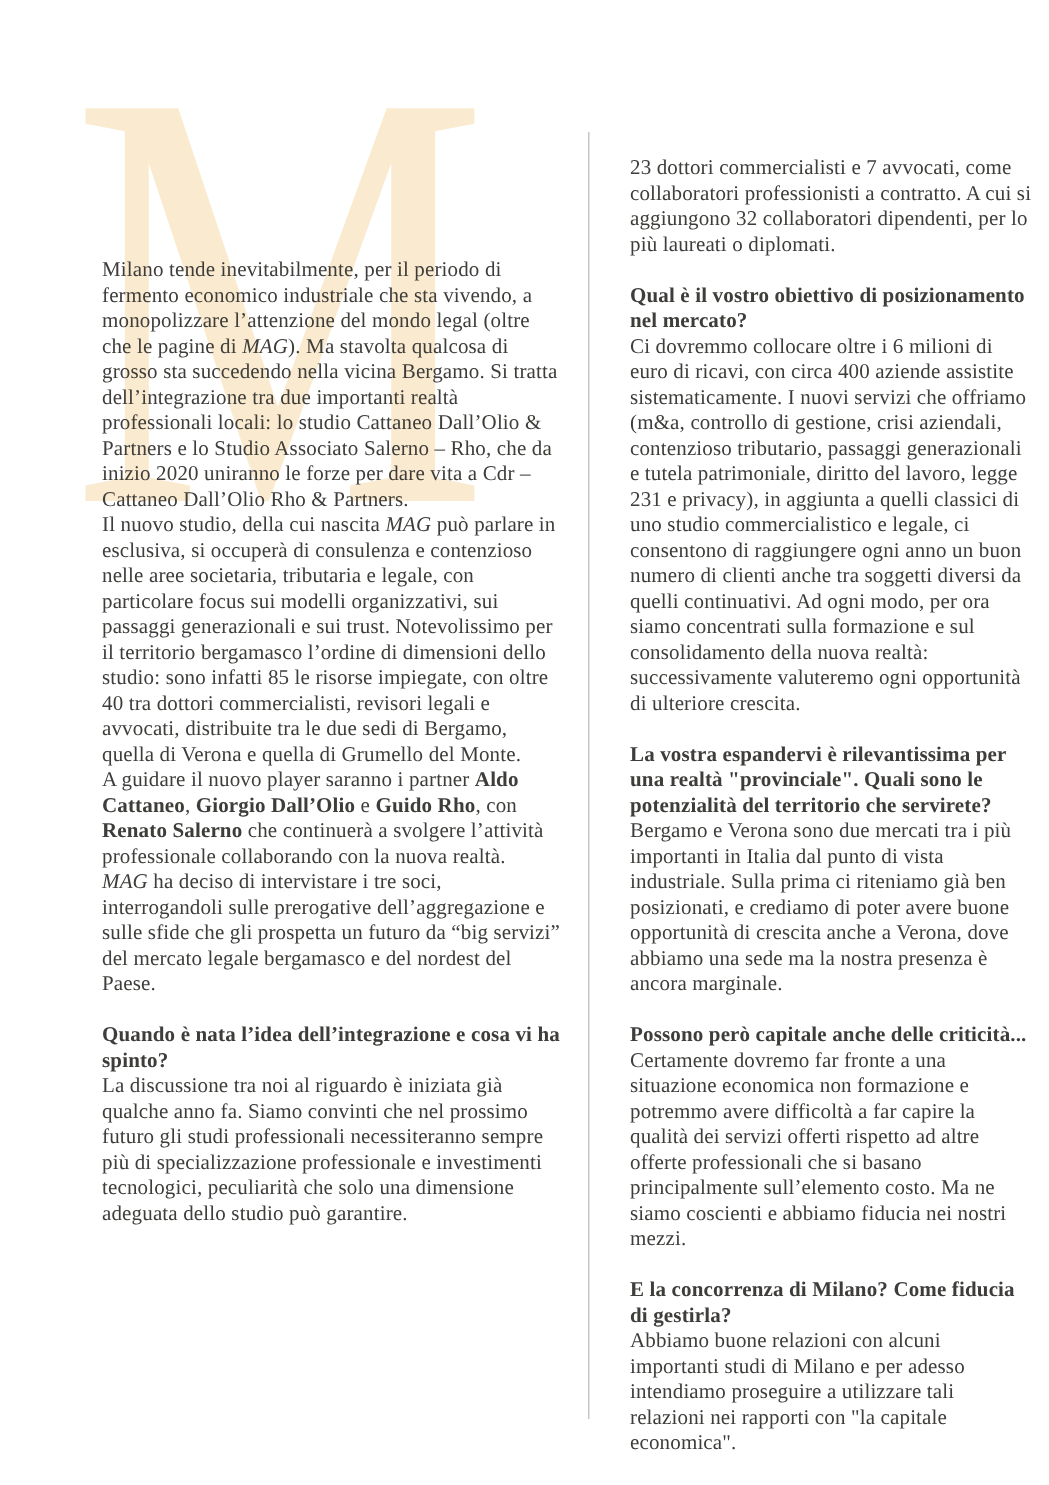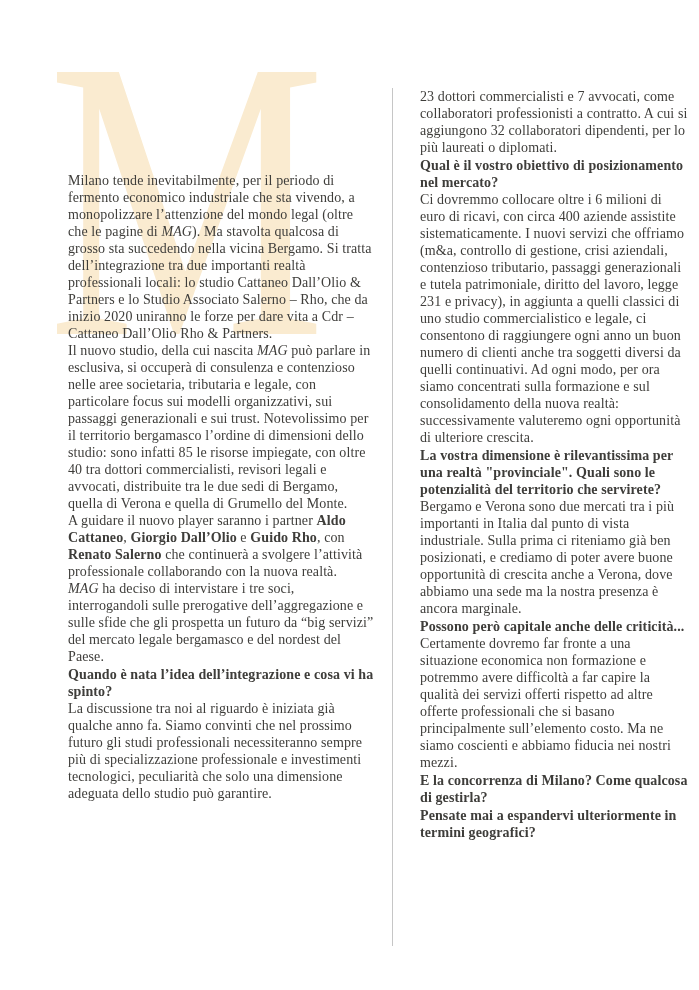--- a/index.html
+++ b/index.html
@@ -38,23 +38,23 @@
     z-index: 2;
     font-size: 14px;
     line-height: 17px;
     letter-spacing: 0.1px;
   }
   .col-left  { left: 68px;  top: 172px; width: 308px; }
   .col-right { left: 420px; top: 88px;  width: 268px; }
   .col p { margin: 0; }
   .col p.question {
     font-weight: bold;
-    margin-top: 1px;
+    margin-top: 17px;
   }
-  .col-right p:first-child { margin-top: 0; }
+  .col-right p:first-child { margin-top: 16px; }
   .seg-bold { font-weight: bold; }
   .seg-italic { font-style: italic; }
 </style>
 </head>
 <body>
 
 <div class="page" style="background: rgb(255, 255, 255); color: rgb(62, 61, 58);">
   <div class="dropcap" style="color: rgb(250, 235, 208);">M</div>
   <div class="divider" style="background: rgb(198, 198, 198);"></div>
   <div class="col col-left">
@@ -62,20 +62,21 @@
       <p class="para"><span>Il nuovo studio, della cui nascita </span><span class="seg-italic">MAG</span><span> può parlare in esclusiva, si occuperà di consulenza e contenzioso nelle aree societaria, tributaria e legale, con particolare focus sui modelli organizzativi, sui passaggi generazionali e sui trust. Notevolissimo per il territorio bergamasco l’ordine di dimensioni dello studio: sono infatti 85 le risorse impiegate, con oltre 40 tra dottori commercialisti, revisori legali e avvocati, distribuite tra le due sedi di Bergamo, quella di Verona e quella di Grumello del Monte.</span></p>
       <p class="para"><span>A guidare il nuovo player saranno i partner </span><span class="seg-bold">Aldo Cattaneo</span><span>, </span><span class="seg-bold">Giorgio Dall’Olio</span><span> e </span><span class="seg-bold">Guido Rho</span><span>, con </span><span class="seg-bold">Renato Salerno</span><span> che continuerà a svolgere l’attività professionale collaborando con la nuova realtà.</span></p>
       <p class="para"><span class="seg-italic">MAG</span><span> ha deciso di intervistare i tre soci, interrogandoli sulle prerogative dell’aggregazione e sulle sfide che gli prospetta un futuro da “big servizi” del mercato legale bergamasco e del nordest del Paese.</span></p>
       <p class="question"><span>Quando è nata l’idea dell’integrazione e cosa vi ha spinto?</span></p>
       <p class="para"><span>La discussione tra noi al riguardo è iniziata già qualche anno fa. Siamo convinti che nel prossimo futuro gli studi professionali necessiteranno sempre più di specializzazione professionale e investimenti tecnologici, peculiarità che solo una dimensione adeguata dello studio può garantire.</span></p>
     </div>
   <div class="col col-right">
       <p class="para"><span>23 dottori commercialisti e 7 avvocati, come collaboratori professionisti a contratto. A cui si aggiungono 32 collaboratori dipendenti, per lo più laureati o diplomati.</span></p>
       <p class="question"><span>Qual è il vostro obiettivo di posizionamento nel mercato?</span></p>
       <p class="para"><span>Ci dovremmo collocare oltre i 6 milioni di euro di ricavi, con circa 400 aziende assistite sistematicamente. I nuovi servizi che offriamo (m&amp;a, controllo di gestione, crisi aziendali, contenzioso tributario, passaggi generazionali e tutela patrimoniale, diritto del lavoro, legge 231 e privacy), in aggiunta a quelli classici di uno studio commercialistico e legale, ci consentono di raggiungere ogni anno un buon numero di clienti anche tra soggetti diversi da quelli continuativi. Ad ogni modo, per ora siamo concentrati sulla formazione e sul consolidamento della nuova realtà: successivamente valuteremo ogni opportunità di ulteriore crescita.</span></p>
-      <p class="question"><span>La vostra dimensione è rilevantissima per una realtà "provinciale". Quali sono le potenzialità del territorio che servirete?</span></p>
+      <p class="question"><span>La vostra espandervi è rilevantissima per una realtà "provinciale". Quali sono le potenzialità del territorio che servirete?</span></p>
       <p class="para"><span>Bergamo e Verona sono due mercati tra i più importanti in Italia dal punto di vista industriale. Sulla prima ci riteniamo già ben posizionati, e crediamo di poter avere buone opportunità di crescita anche a Verona, dove abbiamo una sede ma la nostra presenza è ancora marginale.</span></p>
       <p class="question"><span>Possono però capitale anche delle criticità...</span></p>
       <p class="para"><span>Certamente dovremo far fronte a una situazione economica non formazione e potremmo avere difficoltà a far capire la qualità dei servizi offerti rispetto ad altre offerte professionali che si basano principalmente sull’elemento costo. Ma ne siamo coscienti e abbiamo fiducia nei nostri mezzi.</span></p>
-      <p class="question"><span>E la concorrenza di Milano? Come qualcosa di gestirla?</span></p>
+      <p class="question"><span>E la concorrenza di Milano? Come fiducia di gestirla?</span></p>
+      <p class="para"><span>Abbiamo buone relazioni con alcuni importanti studi di Milano e per adesso intendiamo proseguire a utilizzare tali relazioni nei rapporti con "la capitale economica".</span></p>
       <p class="question"><span>Pensate mai a espandervi ulteriormente in termini geografici?</span></p>
     </div>
 </div>
 
 </body></html>

